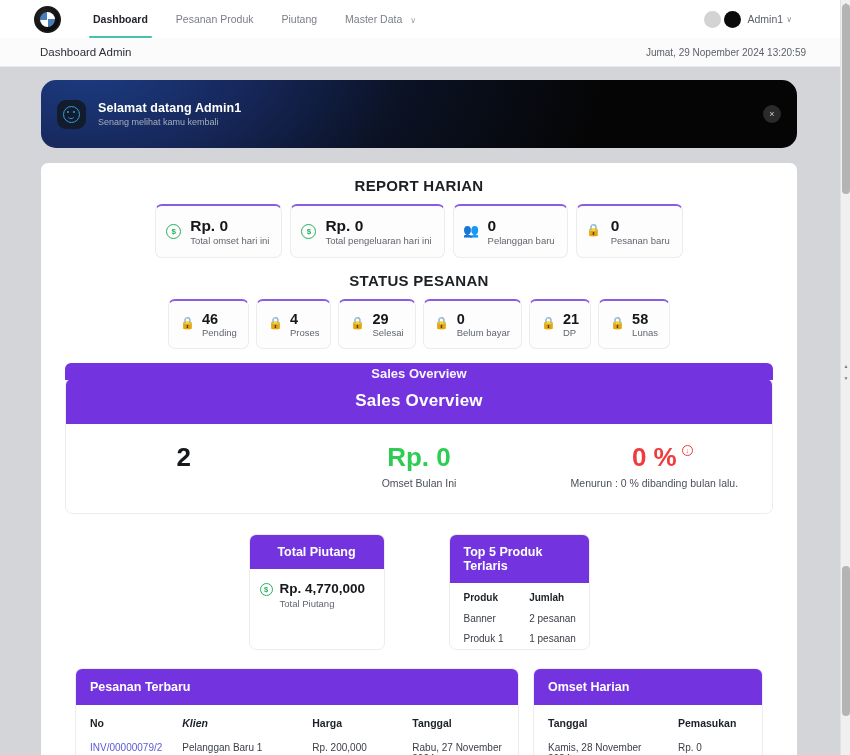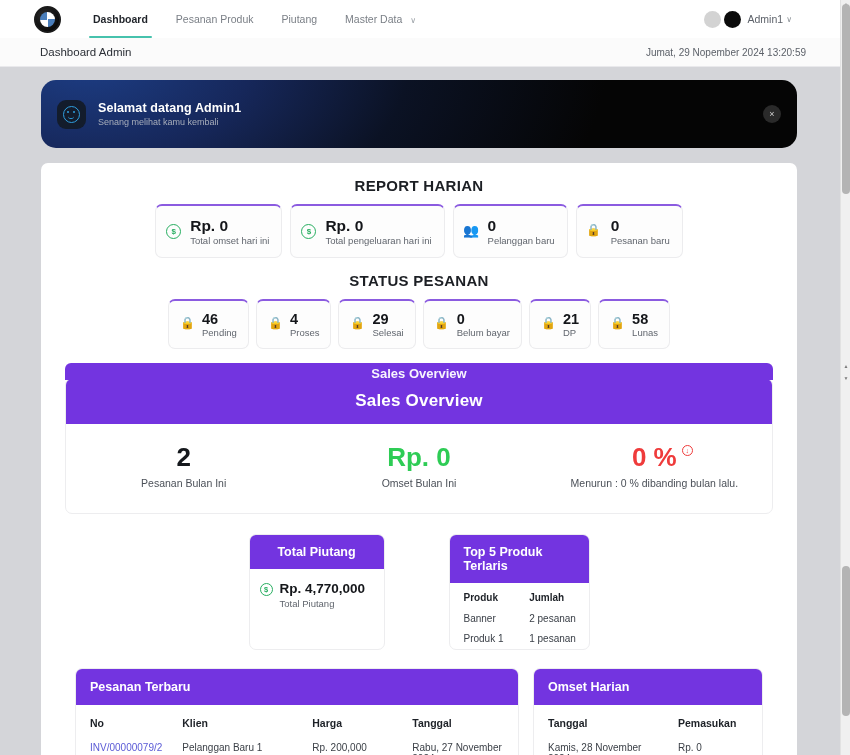--- a/index.html
+++ b/index.html
@@ -220,21 +220,21 @@
   .tbl-panel.left { width: 444px; }
   .tbl-panel.right { width: 230px; }
   .tbl-panel .panel-head { padding: 11px 14px; font-size: 12.5px; }
   .dtable { width: 100%; border-collapse: collapse; }
   .dtable th {
     text-align: left; font-size: 10.5px; font-weight: bold; color: #1d2127;
     padding: 12px 6px 8px 14px;
   }
   .dtable td { font-size: 10px; color: #3c4148; padding: 5px 6px 5px 14px; vertical-align: top; }
   .dtable td.link { color: #5b5bd6; }
-  .dtable .w1 { width: 92px; } .dtable .w2 { width: 130px; } .dtable .w3 { width: 100px; }
+  .dtable .w1 { width: 92px; } .dtable .w2 { width: 130px; font-style: italic; } .dtable .w3 { width: 100px; }
   .dtable .rw1 { width: 130px; }
 </style>
 </head>
 <body>
 
 <div class="viewport">
 
   <div class="navbar">
     <div class="logo"></div>
     <div class="nav-links">
@@ -374,21 +374,20 @@
 
     <div class="ghost-bar">
       <div class="ghost-text">Sales Overview</div>
     </div>
 
     <div class="sales-panel">
       <div class="sales-head">Sales Overview</div>
       <div class="sales-body">
         <div class="sales-col">
           <div class="big dark">2</div>
-          <div class="cap">Pesanan Bulan Ini</div>
         </div>
         <div class="sales-col">
           <div class="big green">Rp. 0</div>
           <div class="cap">Omset Bulan Ini</div>
         </div>
         <div class="sales-col">
           <div class="big red">
             <span>0 %</span>
             <span class="arrow-dn">↓</span>
           </div>

